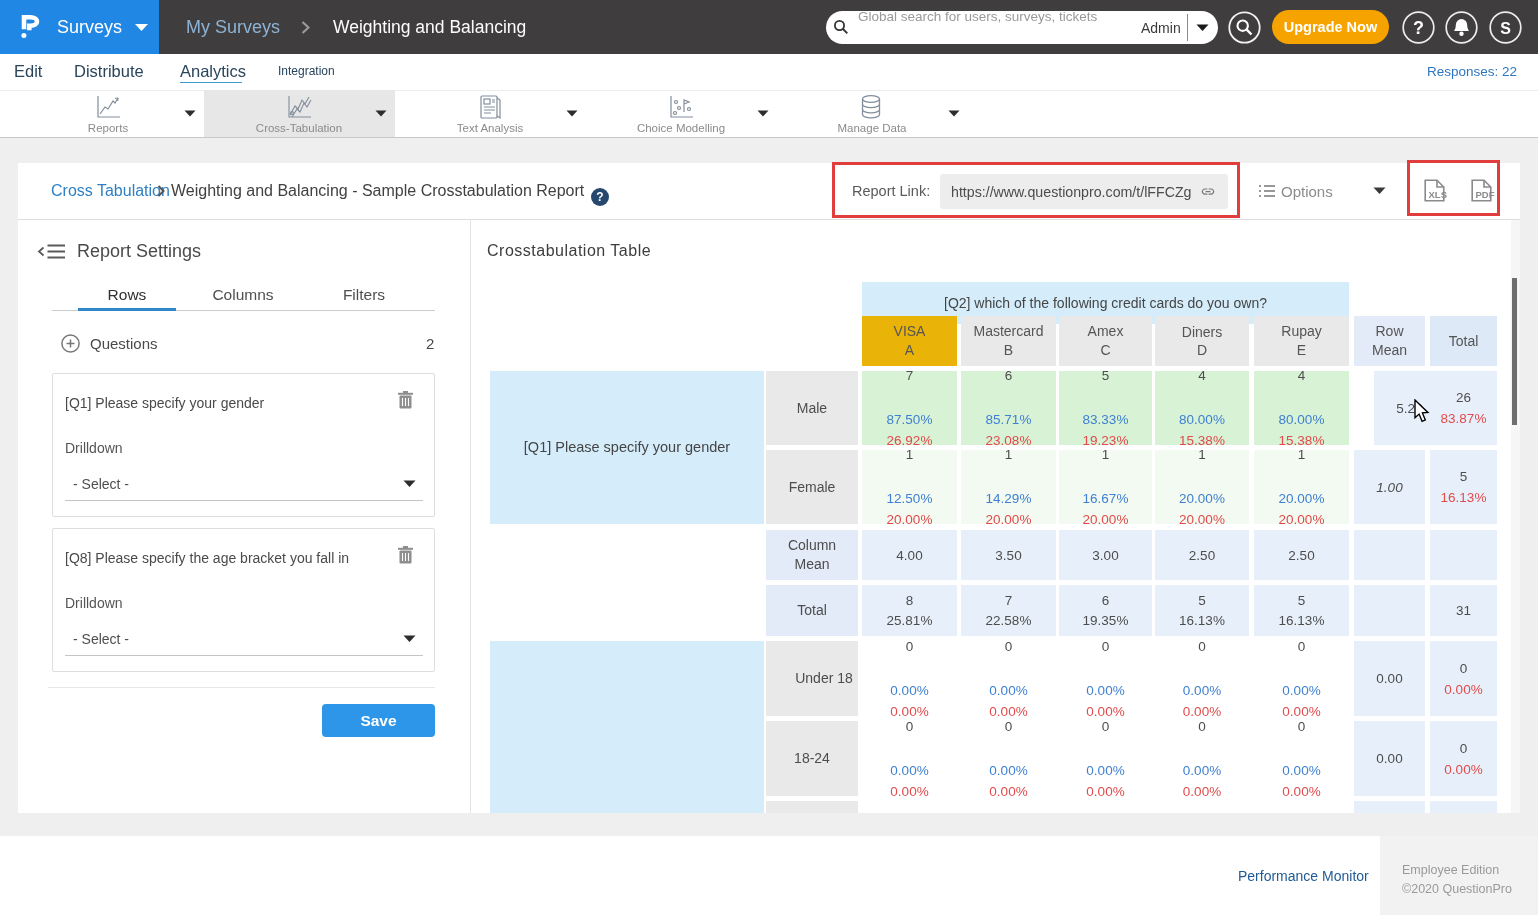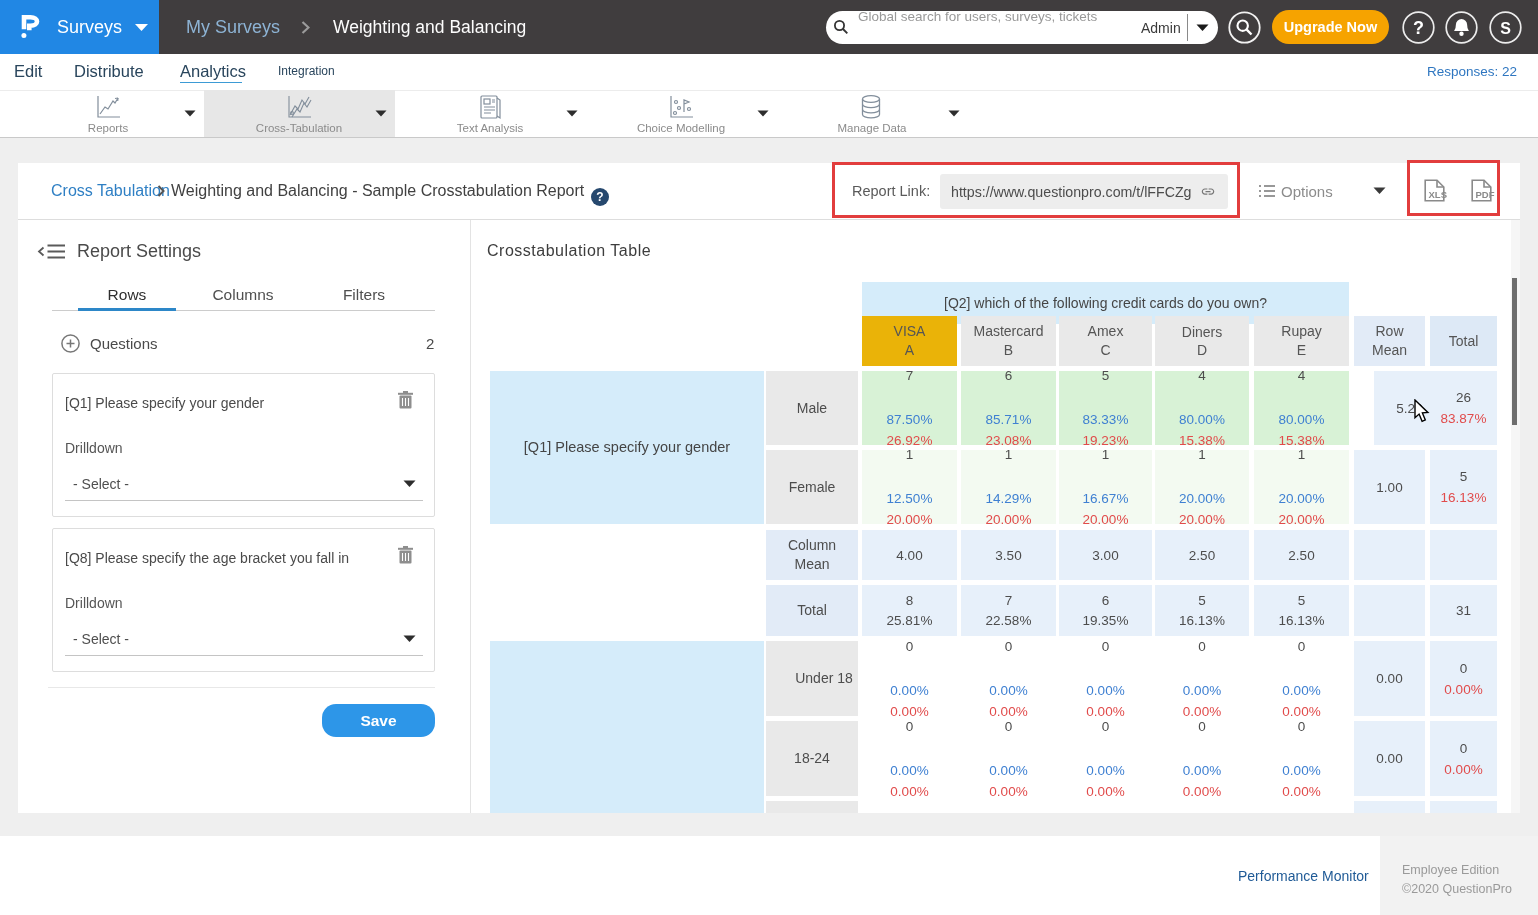--- a/index.html
+++ b/index.html
@@ -190,21 +190,21 @@
     <rect x="5" y="0" width="5" height="2" fill="#8e8e8e"></rect>
     <path d="M4.5 7 V15 M7.5 7 V15 M10.5 7 V15" stroke="#fff" stroke-width="1.1"></path>
   </svg>
 <div class="abs vctr" style="left:65px;top:594px;height:18px;color:#555;font-size:14px;">Drilldown</div>
 <div class="abs vctr" style="left:73px;top:630px;height:18px;color:#4f4f4f;font-size:14px;">- Select -</div>
 <svg class="abs" style="left:403px;top:635px;" width="13" height="8" viewBox="0 0 13 8">
     <path d="M0.5 0.5 L6.5 7 L12.5 0.5 Z" fill="#2d2d2d"></path>
   </svg>
 <div class="abs" style="left:65px;top:655px;width:358px;height:1px;background:#c4c4c4;"></div>
 <div class="abs" style="left:48px;top:687px;width:387px;height:1px;background:#e8e8e8;"></div>
-<div class="abs ctr" style="left:322px;top:704px;width:113px;height:33px;background:#2d96e8;border-radius:14px;color:#fff;font-size:15.5px;font-weight:bold;">Save</div>
+<div class="abs ctr" style="left:322px;top:704px;width:113px;height:33px;background:#2d96e8;border-radius:4px;color:#fff;font-size:15.5px;font-weight:bold;">Save</div>
 <div class="abs vctr" style="left:487px;top:242px;height:18px;color:#3d3d3d;font-size:16px;letter-spacing:0.5px;">Crosstabulation Table</div>
 <div class="cell" style="left:862px;top:282px;width:487px;height:42px;background:#d5ecfa;font-size:14px;color:#454545;">[Q2] which of the following credit cards do you own?</div>
 <div class="cell" style="left:862px;top:316px;width:95px;height:50px;background:#eab308;font-size:14px;color:#555;line-height:19px;">VISA<br>A</div>
 <div class="cell" style="left:961px;top:316px;width:95px;height:50px;background:#e9e9e9;font-size:14px;color:#555;line-height:19px;">Mastercard<br>B</div>
 <div class="cell" style="left:1059px;top:316px;width:93px;height:50px;background:#e9e9e9;font-size:14px;color:#555;line-height:19px;">Amex<br>C</div>
 <div class="cell" style="left:1155px;top:316px;width:94px;height:50px;background:#e9e9e9;font-size:14px;color:#555;line-height:18px;">Diners<br>D</div>
 <div class="cell" style="left:1254px;top:316px;width:95px;height:50px;background:#e9e9e9;font-size:14px;color:#555;line-height:19px;">Rupay<br>E</div>
 <div class="cell" style="left:1354px;top:316px;width:71px;height:50px;background:#e2ebf7;font-size:14px;color:#555;line-height:19px;">Row<br>Mean</div>
 <div class="cell" style="left:1430px;top:316px;width:67px;height:50px;background:#dde9f6;font-size:14px;color:#555;">Total</div>
 <div class="cell" style="left:490px;top:371px;width:274px;height:153px;background:#d5ecfa;font-size:14.5px;color:#454545;">[Q1] Please specify your gender</div>
@@ -258,21 +258,21 @@
 <div class="cell" style="left:1155px;top:450px;width:94px;height:74px;background:#f3faf1;">
     <div class="">1</div>
     <div class="blu">20.00%</div>
     <div class="red">20.00%</div>
   </div>
 <div class="cell" style="left:1254px;top:450px;width:95px;height:74px;background:#f3faf1;">
     <div class="">1</div>
     <div class="blu">20.00%</div>
     <div class="red">20.00%</div>
   </div>
-<div class="cell" style="left:1354px;top:450px;width:71px;height:74px;background:#e7f0fa;">1.00</div>
+<div class="cell" style="left:1354px;top:450px;width:71px;height:74px;background:#e7f0fa;font-style:italic;">1.00</div>
 <div class="cell" style="left:1430px;top:450px;width:67px;height:74px;background:#e7f0fa;">
     <div class="">5</div>
     <div class="red">16.13%</div>
   </div>
 <div class="cell" style="left:766px;top:530px;width:92px;height:50px;background:#e2ebf7;font-size:14px;color:#4d4d4d;line-height:19px;">Column<br>Mean</div>
 <div class="cell" style="left:862px;top:530px;width:95px;height:50px;background:#e7f0fa;">4.00</div>
 <div class="cell" style="left:961px;top:530px;width:95px;height:50px;background:#e7f0fa;">3.50</div>
 <div class="cell" style="left:1059px;top:530px;width:93px;height:50px;background:#e7f0fa;">3.00</div>
 <div class="cell" style="left:1155px;top:530px;width:94px;height:50px;background:#e7f0fa;">2.50</div>
 <div class="cell" style="left:1254px;top:530px;width:95px;height:50px;background:#e7f0fa;">2.50</div>

